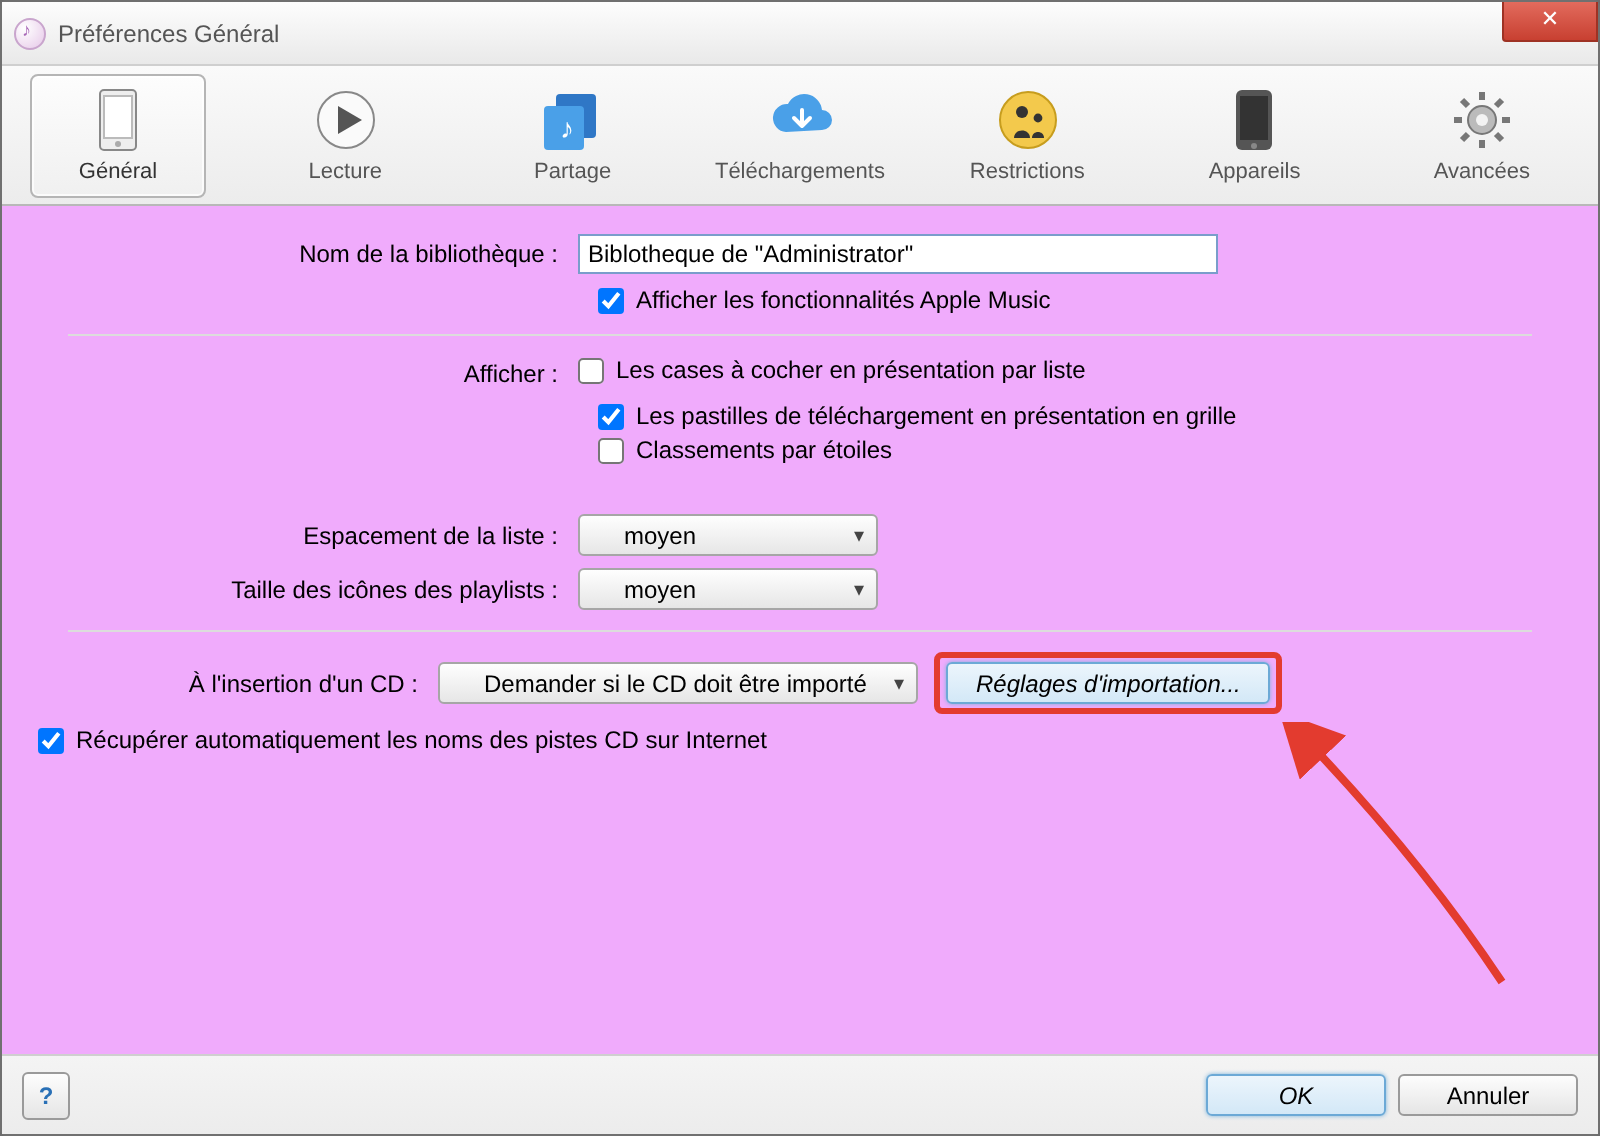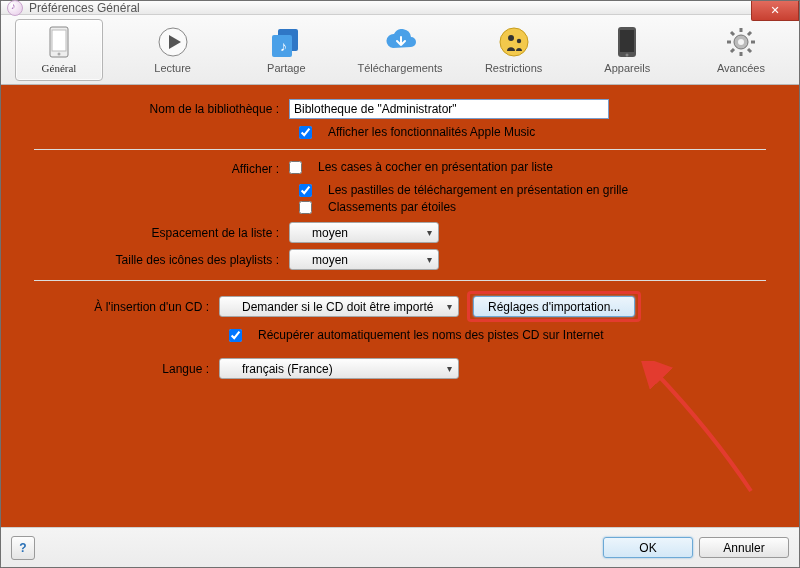--- a/index.html
+++ b/index.html
@@ -19,21 +19,21 @@
     left: 0; top: 0;
     width: 800px;
     height: 568px;
     background: #fff;
     border: 1px solid #707070;
     border-radius: 3px;
     display: flex;
     flex-direction: column;
   }
   .titlebar {
-    height: 14px;
+    height: 32px;
     background: linear-gradient(#fdfdfd, #e9e9e9);
     border-bottom: 1px solid #cfcfcf;
     display: flex;
     align-items: center;
     position: relative;
   }
   .titlebar .close {
     position: absolute;
     right: 0; top: 0;
     width: 48px; height: 20px;
@@ -86,33 +86,32 @@
     gap: 4px;
     border-radius: 4px;
     color: #555;
     font-size: 11px;
   }
   .toolbar-btn.selected {
     background: linear-gradient(#fdfdfd, #f0f0f0);
     border: 1px solid #b5b5b5;
     box-shadow: inset 0 0 0 1px rgba(255,255,255,.7);
     color: #333;
-    font-family: Liberation Serif, serif;
   }
   .toolbar-icon {
     width: 32px;
     height: 32px;
     display: flex;
     align-items: center;
     justify-content: center;
   }
   .content {
     flex: 1;
     padding: 14px 18px 6px 18px;
-    background: #c2410c;
+    background: #f0abfc;
     overflow: hidden;
   }
   .form-row {
     display: flex;
     align-items: center;
     margin-bottom: 6px;
   }
   .form-label {
     width: 270px;
     text-align: right;
@@ -122,21 +121,21 @@
   .text-input {
     height: 20px;
     border: 1px solid #7a9dcb;
     padding: 1px 4px;
     font-size: 12px;
     background: #fff;
   }
   .checkbox-row {
     display: flex;
     align-items: center;
-    gap: 16px;
+    gap: 6px;
     font-size: 12px;
     margin-bottom: 3px;
   }
   .checkbox-row input[type="checkbox"] {
     margin: 0;
     width: 13px; height: 13px;
   }
   .indent { margin-left: 280px; }
   .sep {
     border: none;
@@ -172,20 +171,21 @@
     border-radius: 3px;
     display: inline-flex;
     align-items: center;
     justify-content: center;
     min-width: 80px;
   }
   .btn.highlighted {
     border: 1px solid #6ca9d6;
     background: linear-gradient(#ecf5fc, #d3e8f7);
     box-shadow: 0 0 2px #7ab3dd;
+    font-style: italic;
   }
   .redbox {
     border: 3px solid #e33b2f;
     border-radius: 4px;
     padding: 2px 3px;
     margin-left: 8px;
     display: inline-flex;
   }
   .footer {
     height: 40px;
@@ -335,21 +335,21 @@
     </div>
     <div class="checkbox-row indent">
       <input type="checkbox" checked="" style="">
       <span>Les pastilles de téléchargement en présentation en grille</span>
     </div>
     <div class="checkbox-row indent">
       <input type="checkbox" style="">
       <span>Classements par étoiles</span>
     </div>
 
-    <div class="form-row" style="margin-top:8px">
+    <div class="form-row" style="margin-top:25px">
       <span class="form-label">Espacement de la liste :</span>
       <span class="select" style="width:150px">
         <span>moyen</span>
       </span>
     </div>
     <div class="form-row">
       <span class="form-label">Taille des icônes des playlists :</span>
       <span class="select" style="width:150px">
         <span>moyen</span>
       </span>
@@ -362,31 +362,25 @@
       <span class="select" style="width:240px">
         <span>Demander si le CD doit être importé</span>
       </span>
       <span class="redbox">
         <span class="btn highlighted" style="min-width:160px">
           <span>Réglages d'importation...</span>
         </span>
       </span>
     </div>
 
-    <div class="checkbox-row" style="margin-left:210px; margin-top:6px">
+    <div class="checkbox-row" style="margin-top:6px">
       <input type="checkbox" checked="" style="">
       <span>Récupérer automatiquement les noms des pistes CD sur Internet</span>
     </div>
 
-    <div class="form-row" style="margin-top:16px">
-      <span class="form-label" style="width:200px">Langue :</span>
-      <span class="select" style="width:240px">
-        <span>français (France)</span>
-      </span>
-    </div>
 
   </div>
 
   <div class="footer">
     <span class="help-btn">
       <span>?</span>
     </span>
     <div class="footer-right">
       <span class="btn highlighted" style="min-width:90px">
         <span>OK</span>

